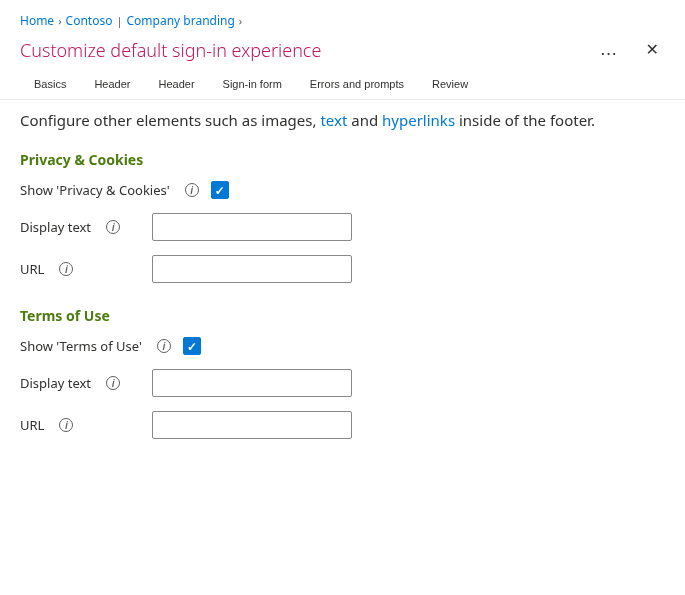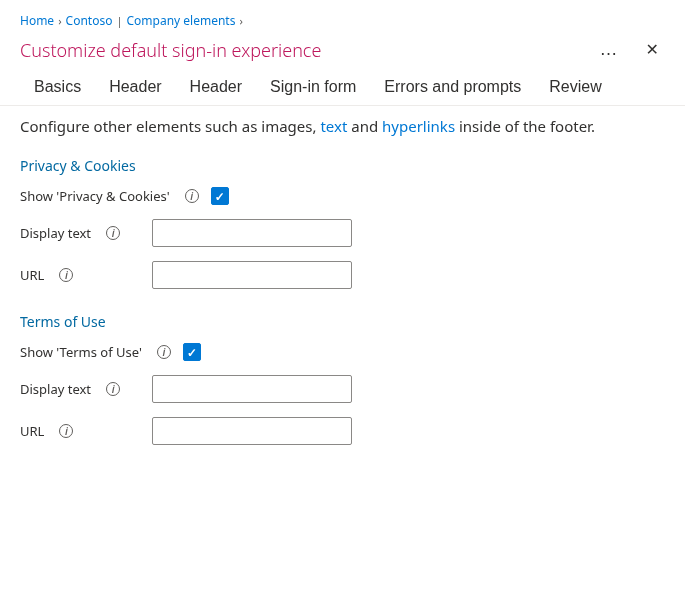--- a/index.html
+++ b/index.html
@@ -70,21 +70,21 @@
     }
     .tabs {
       display: flex;
       align-items: center;
       border-bottom: 1px solid #edebe9;
       padding: 0 20px;
       gap: 0;
     }
     .tab {
       padding: 8px 14px;
-      font-size: 16px;
+      font-size: 11px;
       color: #323130;
       cursor: pointer;
       border: none;
       background: none;
       border-bottom: 2px solid transparent;
       margin-bottom: -1px;
       white-space: nowrap;
     }
     .tab.active {
       color: #0078d4;
@@ -100,22 +100,22 @@
       color: #0078d4;
       text-decoration: none;
     }
     .content {
       flex: 1;
       padding: 12px 20px;
       overflow-y: auto;
     }
     .section-title {
       font-size: 14px;
-      font-weight: 400;
-      color: #0369a1;
+      font-weight: 700;
+      color: #4d7c0f;
       margin-bottom: 12px;
       margin-top: 4px;
     }
     .form-row {
       display: flex;
       align-items: center;
       margin-bottom: 14px;
       gap: 12px;
     }
     .form-label {
@@ -224,21 +224,21 @@
 </head>
 <body>
 
 <div class="container">
 
   <div class="breadcrumb">
     <a href="#">Home</a>
     <span class="breadcrumb-sep">›</span>
     <a href="#">Contoso</a>
     <span class="breadcrumb-sep">|</span>
-    <a href="#">Company elements</a>
+    <a href="#">Company branding</a>
     <span class="breadcrumb-sep">›</span>
   </div>
 
   <div class="header-row">
     <h1 class="page-title">Customize default sign-in experience</h1>
     <div class="header-icons">
       <button class="ellipsis-btn">…</button>
       <button class="close-btn">✕</button>
     </div>
   </div>

